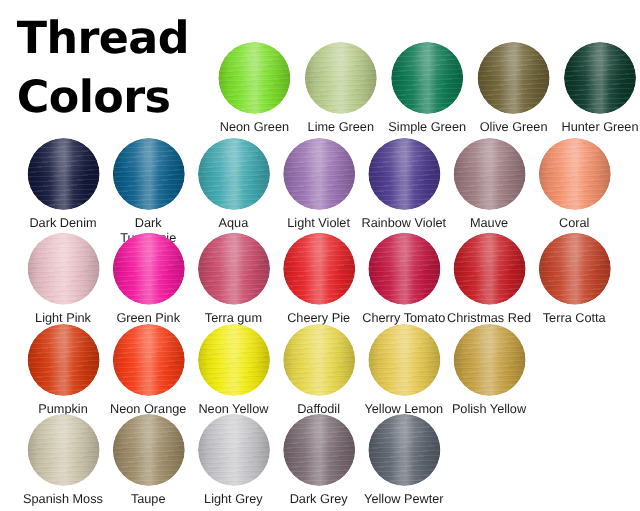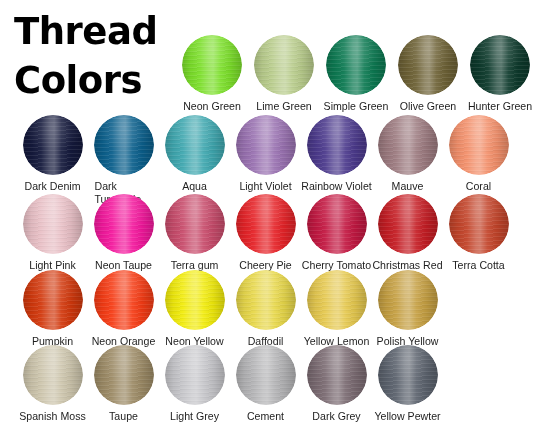--- a/index.html
+++ b/index.html
@@ -86,20 +86,21 @@
     border-radius:50%;
     background:radial-gradient(ellipse 70% 55% at 50% 22%,
       rgba(255,255,255,0.13) 0%,
       rgba(255,255,255,0.00) 70%);
   }
   .label{
     margin-top:5px;
     font-size:10.6px;
     line-height:1.22;
     color:#1d1d1d;
+    text-align:center;
     white-space:nowrap;
     font-family:"Liberation Sans","DejaVu Sans",sans-serif;
   }
   .label.wrap{white-space:normal;width:58px;}
 </style>
 </head>
 <body>
 
 <div id="chart">
 
@@ -230,21 +231,21 @@
         </div>
         <div class="label">Light Pink</div>
       </div>
       <div class="swatch-cell">
         <div class="swatch">
           <div class="base" style="background: rgb(245, 24, 158);"></div>
           <div class="threads"></div>
           <div class="sheen"></div>
           <div class="topshade"></div>
         </div>
-        <div class="label">Neon Taupe</div>
+        <div class="label">Green Pink</div>
       </div>
       <div class="swatch-cell">
         <div class="swatch">
           <div class="base" style="background: rgb(201, 76, 108);"></div>
           <div class="threads"></div>
           <div class="sheen"></div>
           <div class="topshade"></div>
         </div>
         <div class="label">Terra gum</div>
       </div>
@@ -364,29 +365,20 @@
         <div class="swatch">
           <div class="base" style="background: rgb(198, 198, 202);"></div>
           <div class="threads"></div>
           <div class="sheen"></div>
           <div class="topshade"></div>
         </div>
         <div class="label">Light Grey</div>
       </div>
       <div class="swatch-cell">
         <div class="swatch">
-          <div class="base" style="background: rgb(180, 180, 182);"></div>
-          <div class="threads"></div>
-          <div class="sheen"></div>
-          <div class="topshade"></div>
-        </div>
-        <div class="label">Cement</div>
-      </div>
-      <div class="swatch-cell">
-        <div class="swatch">
           <div class="base" style="background: rgb(123, 107, 114);"></div>
           <div class="threads"></div>
           <div class="sheen"></div>
           <div class="topshade"></div>
         </div>
         <div class="label">Dark Grey</div>
       </div>
       <div class="swatch-cell">
         <div class="swatch">
           <div class="base" style="background: rgb(92, 99, 110);"></div>

